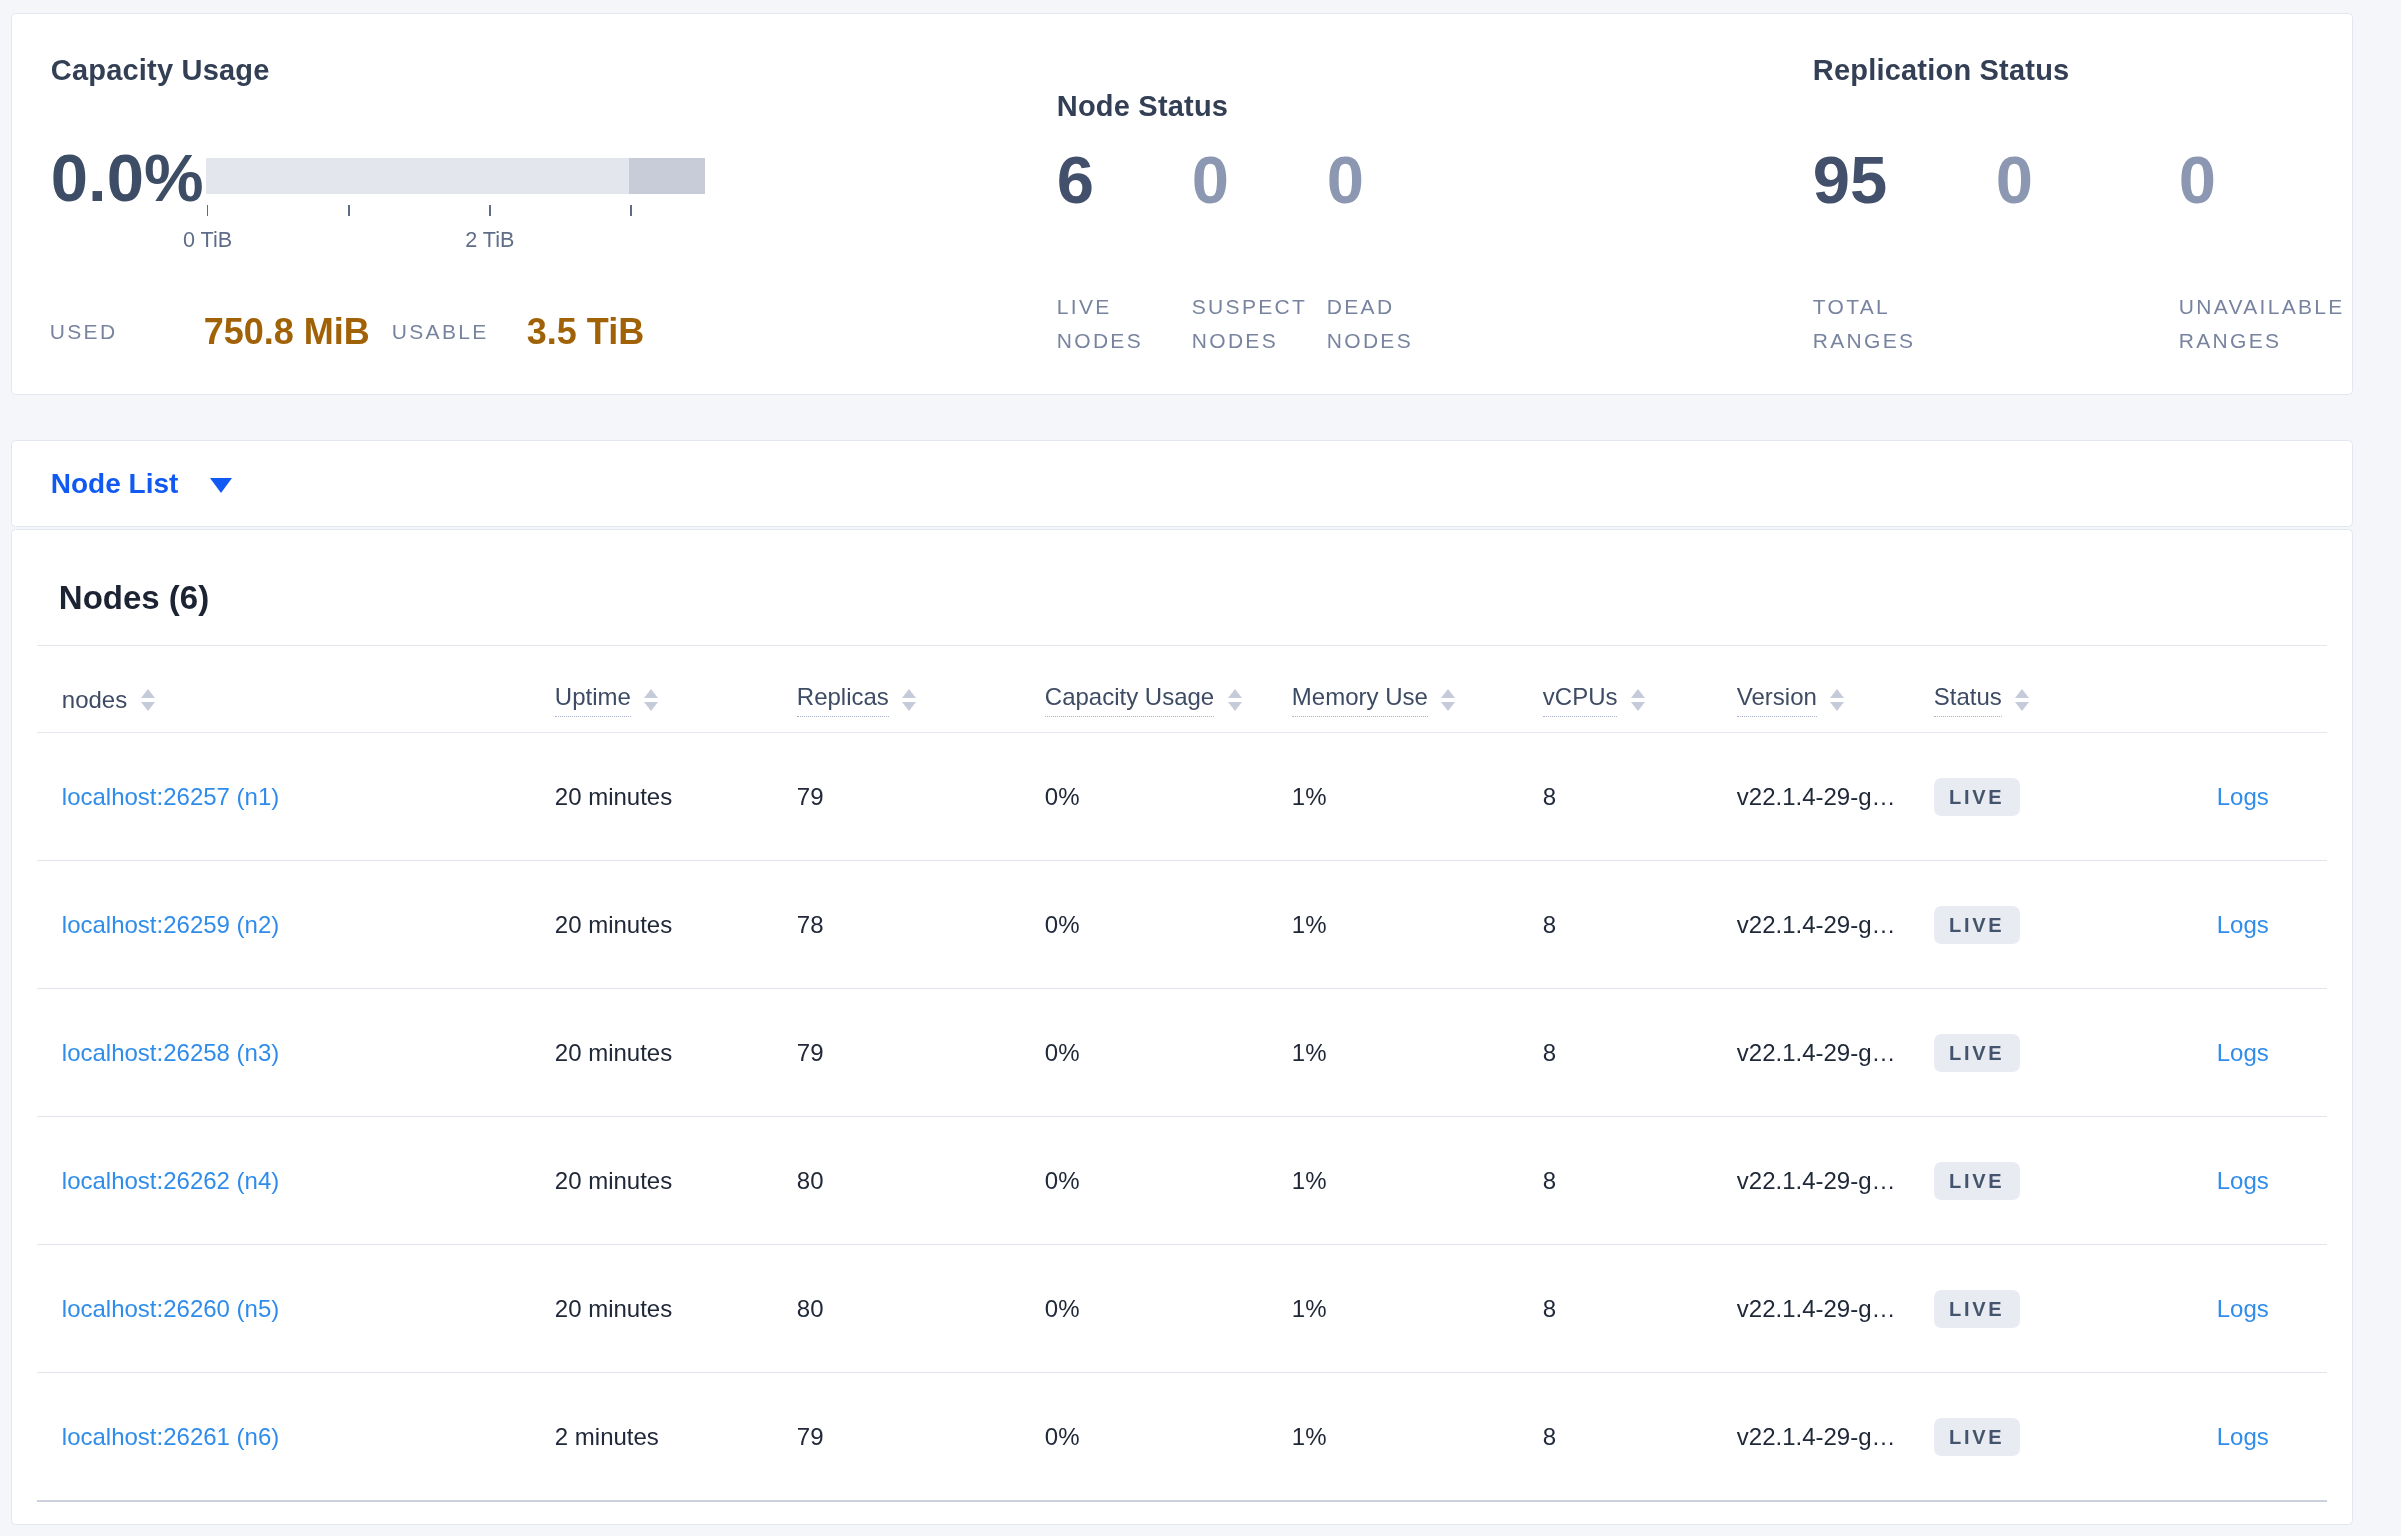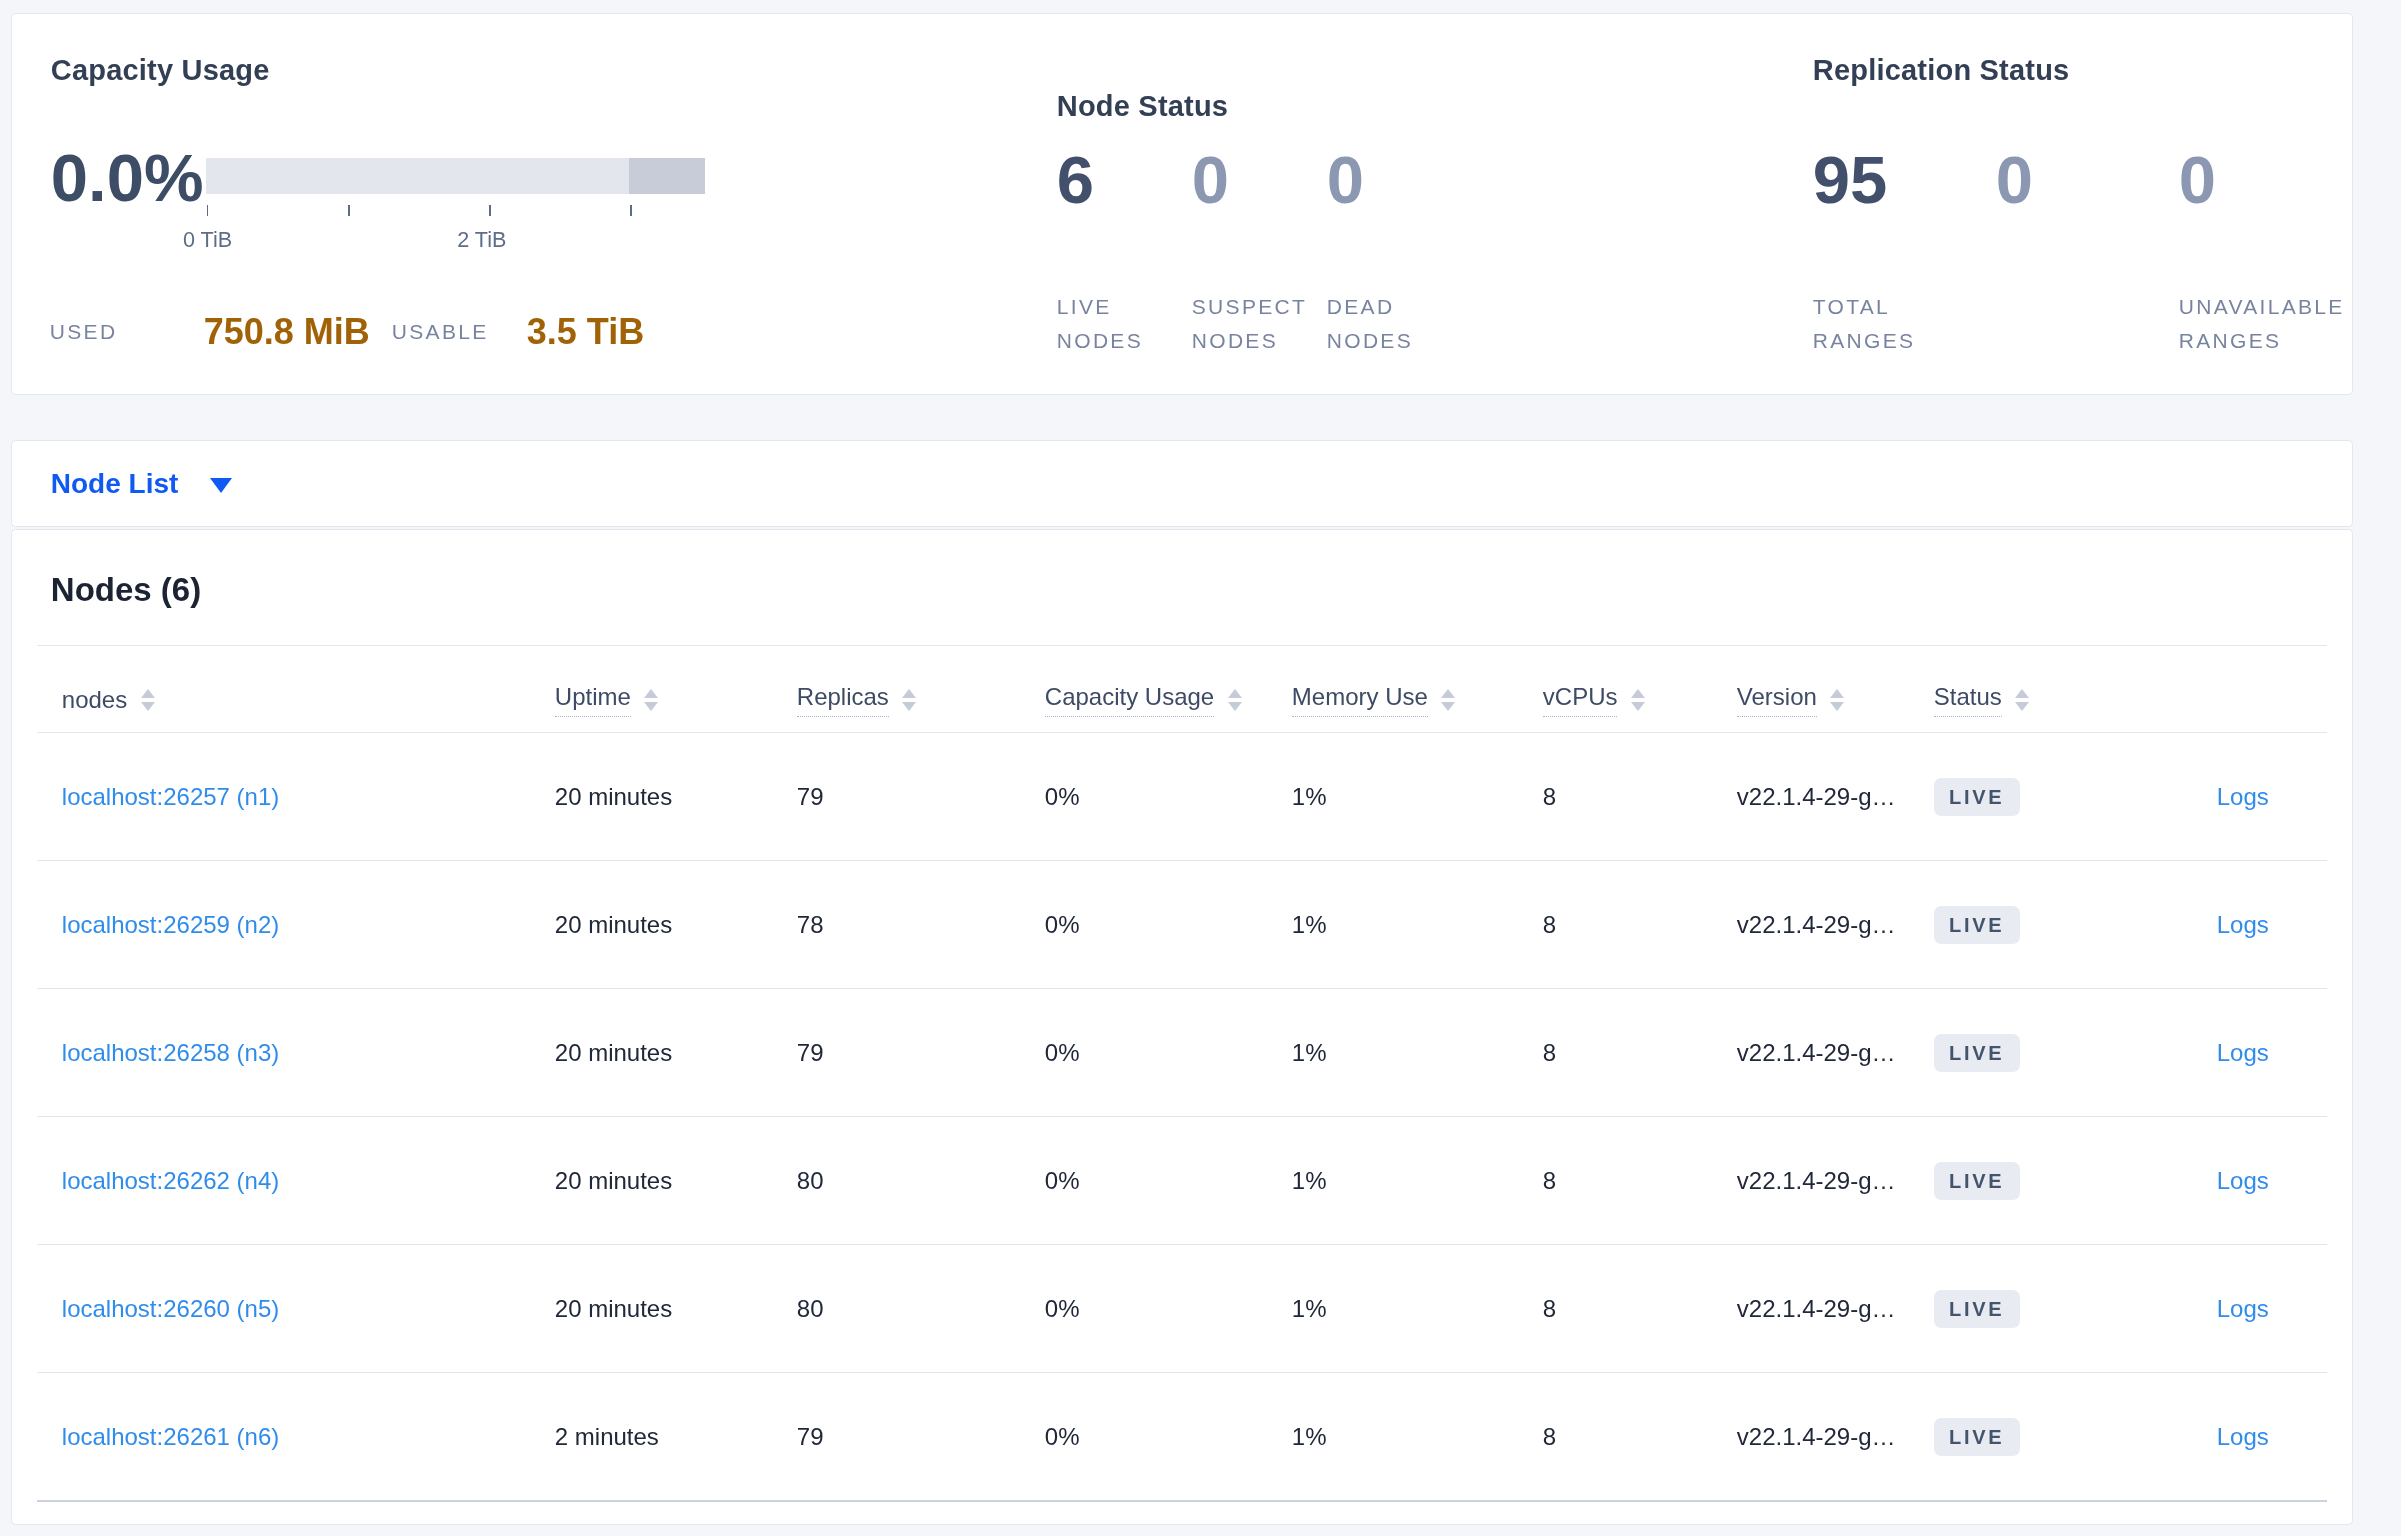--- a/index.html
+++ b/index.html
@@ -63,21 +63,21 @@
   .nodelist-btn{display:inline-flex;align-items:center;margin-left:39px;cursor:pointer;}
   .nodelist-label{font-size:28px;font-weight:600;color:#1059f2;}
   .caret-down{
     width:0;height:0;margin-left:32px;margin-top:3.6px;
     border-left:11.7px solid transparent;border-right:11.7px solid transparent;
     border-top:15.3px solid #1059f2;
   }
   
   .table-card{top:529px;height:996px;overflow:hidden;}
   .table-title{
-    position:absolute;left:39px;top:41px;margin:0;
+    position:absolute;left:39px;top:41px;margin:8px;
     font-size:33px;font-weight:700;color:#1c2434;
   }
   .ntable{position:absolute;left:25px;right:25px;top:115px;border-top:0.9px solid #e4e7ee;}
   .trow{
     display:grid;
     grid-template-columns:518px 242px 248px 247px 251px 194px 197px 186px 1fr;
     align-items:center;
   }
   .thead{height:86px;border-bottom:0.9px solid #e4e7ee;}
   .th{display:flex;align-items:center;cursor:pointer;margin-top:22px;}
@@ -109,21 +109,21 @@
   <div class="cap-percent">0.0%</div>
   <div class="cap-bar">
     <div class="extra"></div>
   </div>
   <div class="cap-axis">
     <i style="left:0.9px"></i>
     <i style="left:142px"></i>
     <i style="left:283px"></i>
     <i style="left:424px"></i>
     <span class="lab" style="left:1.8px">0 TiB</span>
-    <span class="lab" style="left:276px">2 TiB</span>
+    <span class="lab" style="left:284px">2 TiB</span>
   </div>
   <div class="cap-stats">
     <span class="kv-label used-l">USED</span>
     <span class="kv-value used-v">750.8 MiB</span>
     <span class="kv-label usable-l">USABLE</span>
     <span class="kv-value usable-v">3.5 TiB</span>
   </div>
 
   <h2 class="sec-title t-node">Node Status</h2>
   <div class="stats-row sr-node">

